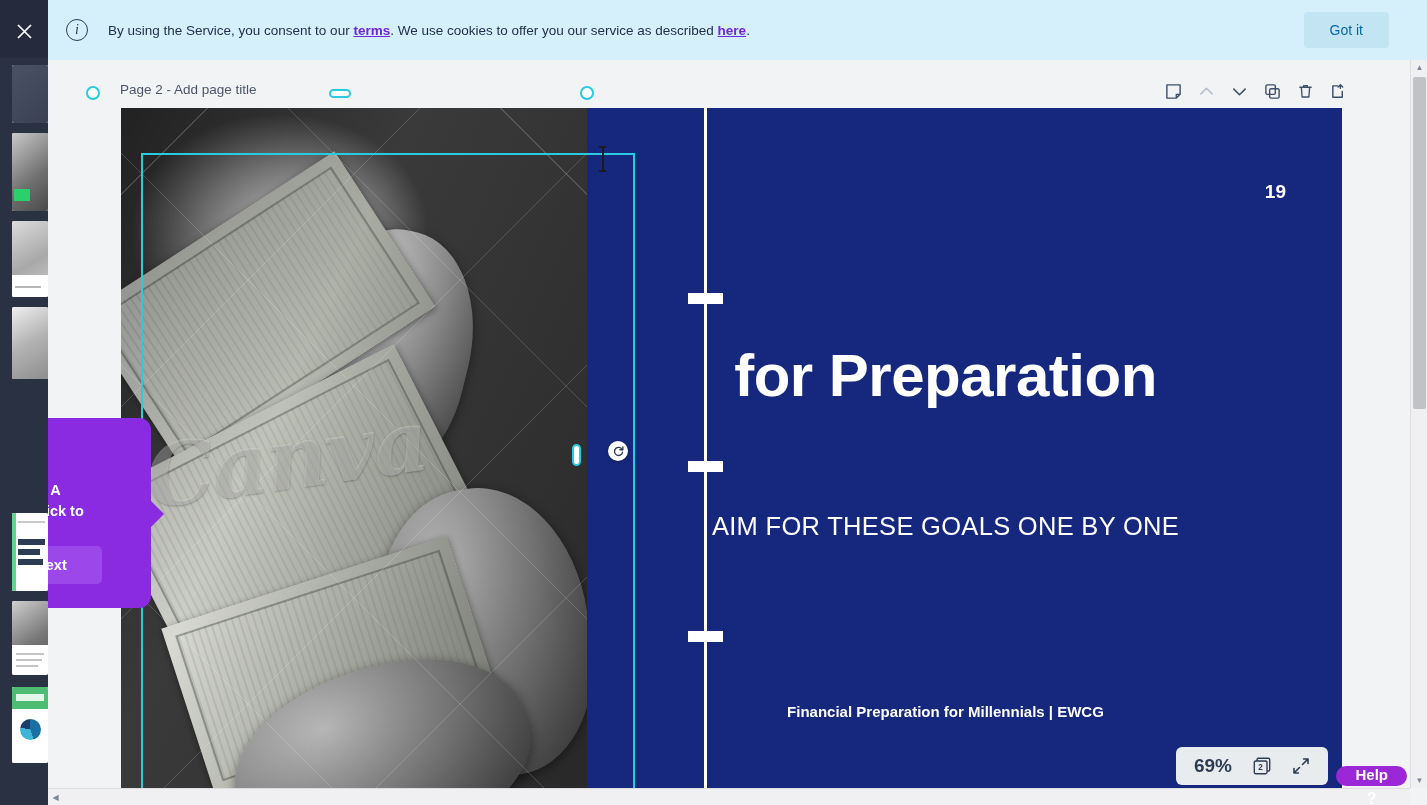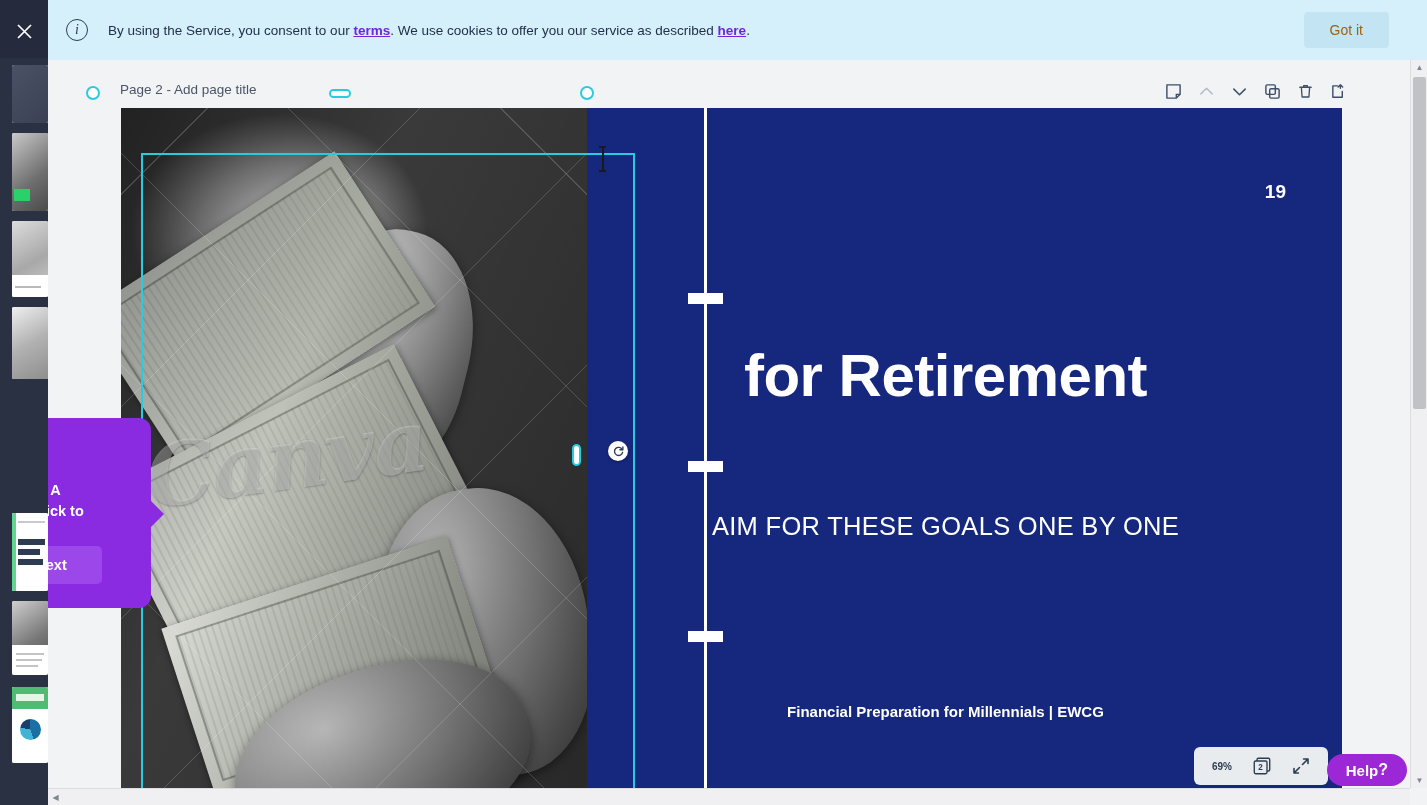--- a/index.html
+++ b/index.html
@@ -40,21 +40,21 @@
   .cookie-info {
     width: 22px; height: 22px; border-radius: 50%;
     border: 1.6px solid #2d3c52; color: #2d3c52;
     display: flex; align-items: center; justify-content: center;
     font-size: 14px; font-style: italic; font-family: "Liberation Serif", serif;
     flex: 0 0 auto; margin-right: 20px;
   }
   .cookie-text { font-size: 13.5px; color: #22304a; flex: 1 1 auto; }
   .cookie-text a { color: #6d28d9; text-decoration: underline; font-weight: bold; }
   .cookie-btn {
-    background: #c3e4f2; color: #a16207; border: none;
+    background: #c3e4f2; color: #0369a1; border: none;
     font-size: 14px; font-family: inherit;
     padding: 10px 26px; border-radius: 4px; cursor: pointer;
     margin-right: 24px;
   }
 
   
   .workspace {
     position: absolute; left: 48px; top: 60px; right: 0; bottom: 0;
     background: #f2f3f5; overflow: hidden;
   }
@@ -213,28 +213,29 @@
     background: #9b47ea; color: #ffffff; border: none; border-radius: 5px;
     font-size: 14.5px; font-weight: bold; font-family: inherit; cursor: pointer;
   }
 
   
   .zoom-bar {
     position: absolute; right: 99px; bottom: 20px; height: 38px;
     background: #e9ecef; border-radius: 6px; display: flex; align-items: center;
     gap: 20px; padding: 0 18px; z-index: 45;
   }
-  .zoom-val { font-size: 10px; color: #2d3c52; font-weight: bold; }
+  .zoom-val { font-size: 19px; color: #2d3c52; font-weight: bold; }
   .zoom-ic { display: flex; align-items: center; cursor: pointer; color: #2d3c52; }
   .help-btn {
     position: absolute; right: 20px; bottom: 19px;
     background: #9b27d6; color: #ffffff; border: none; border-radius: 20px;
-    height: 32px; padding: 0 19px; font-size: 15px; font-weight: bold;
-    font-family: inherit; cursor: pointer; display: flex; align-items: center; 
+    height: 20px; padding: 0 19px; font-size: 15px; font-weight: bold;
+    font-family: inherit; cursor: pointer; display: flex; align-items: center; gap: 7px;
     z-index: 46;
+    flex-direction: column;
   }
   .help-q { font-size: 16px; }
 
   
   .vbar {
     position: absolute; right: 0; top: 0; width: 17px; bottom: 17px;
     background: #f0f0f3; border-left: 1px solid #dcdde0; z-index: 22;
   }
   .vbar-up, .vbar-down {
     position: absolute; left: 0; width: 17px; height: 15px;
@@ -375,21 +376,21 @@
       </div>
 
       <div class="rule-line"></div>
       <div class="rule-tick" style="top:185px;"></div>
       <div class="rule-tick" style="top:353px;"></div>
       <div class="rule-tick" style="top:523px;"></div>
 
       <div class="slide-num">19</div>
 
       <div class="slide-title">
-        <div>for Retirement</div>
+        <div>for Preparation</div>
       </div>
 
       <div class="slide-sub">AIM FOR THESE GOALS ONE BY ONE</div>
       <div class="slide-foot">Financial Preparation for Millennials | EWCG</div>
     </div>
 
     <div class="sel-box"></div>
     <div class="sel-h" style="left:38px;  top:26px;"></div>
     <div class="sel-h" style="left:532px; top:26px;"></div>
     <div class="sel-pill" style="left:281px; top:29px;"></div>

